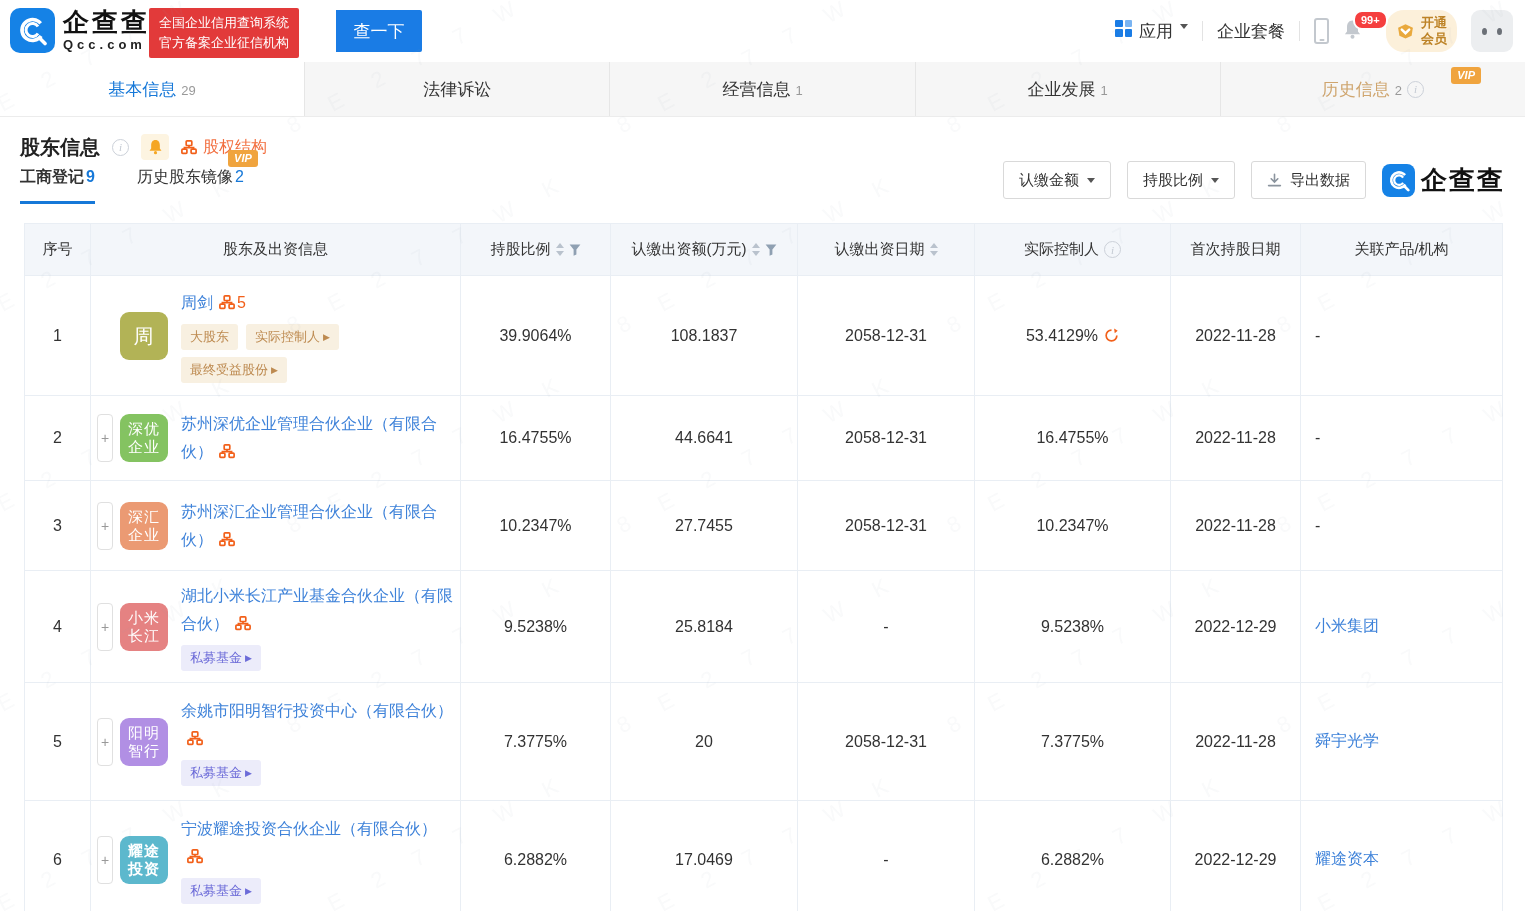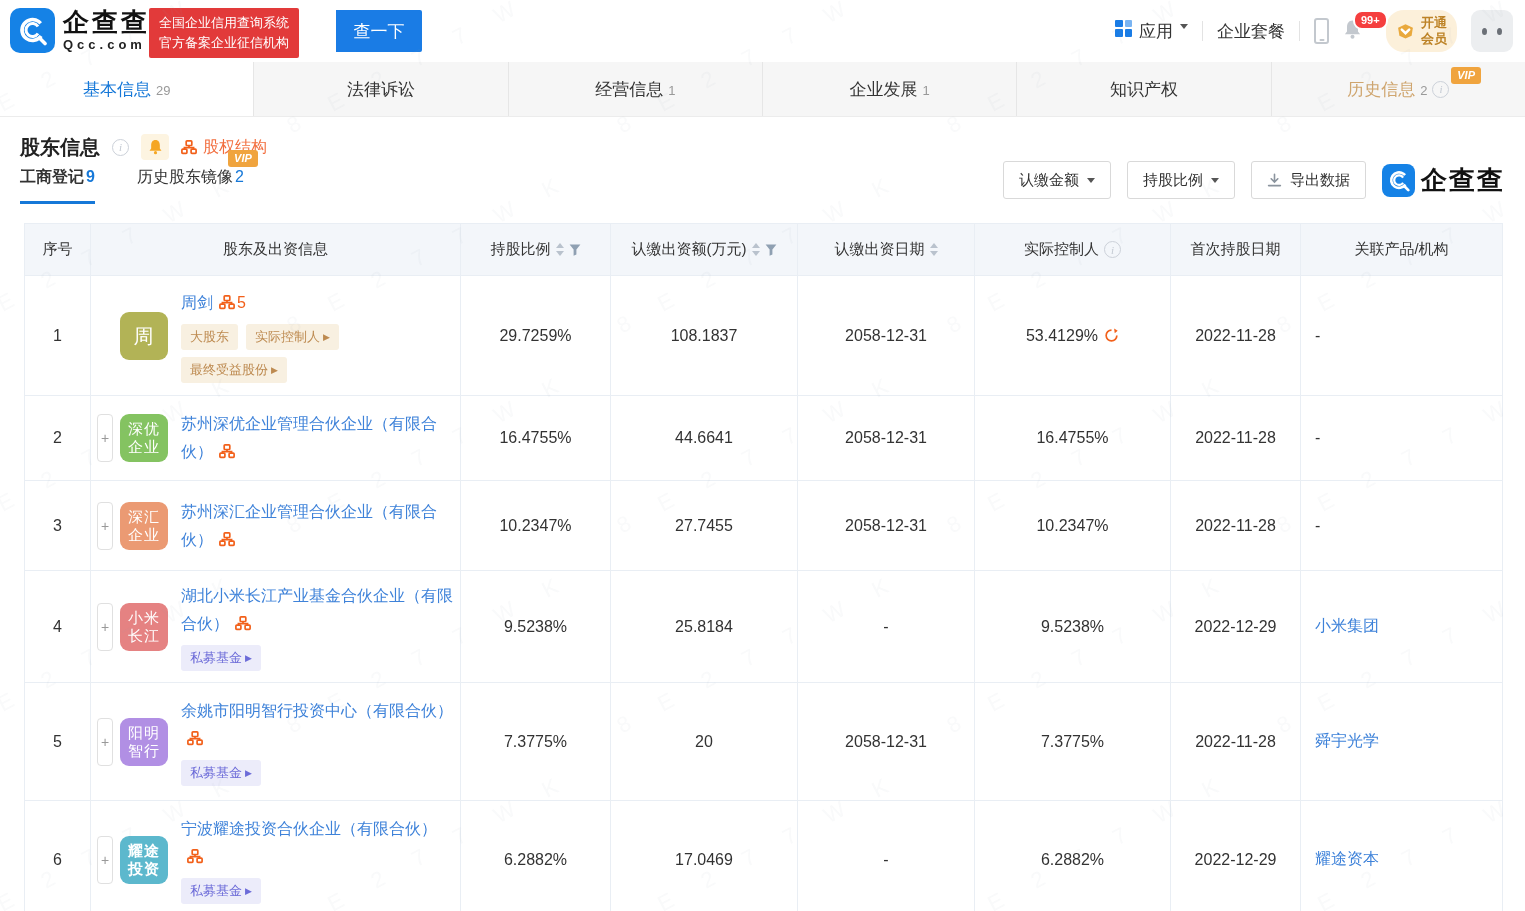--- a/index.html
+++ b/index.html
@@ -262,23 +262,20 @@
     <span class="lbl">法律诉讼</span>
   </div>
   <div class="nav-tab">
     <span class="lbl">经营信息</span>
     <span class="cnt">1</span>
   </div>
   <div class="nav-tab">
     <span class="lbl">企业发展</span>
     <span class="cnt">1</span>
   </div>
-  <div class="nav-tab">
-    <span class="lbl">知识产权</span>
-  </div>
   <div class="nav-tab hist">
     <span class="vip-badge">VIP</span>
     <span class="lbl">历史信息</span>
     <span class="cnt">2</span>
     <span class="info-i"></span>
   </div>
 </div>
 
 <div class="section-head">
   <span class="section-title">股东信息</span>
@@ -413,21 +410,21 @@
             </div>
             <div class="tag-line">
               <span class="tag beige">
                   <span>最终受益股份</span>
                   <span class="arr">▶</span>
                 </span>
             </div>
           </div>
         </div>
       </td>
-      <td>29.7259%</td>
+      <td>39.9064%</td>
       <td>108.1837</td>
       <td>2058-12-31</td>
       <td><span class="benefit-wrap">
         <span>53.4129%</span>
         <svg width="15" height="15" viewBox="0 0 16 16">
               <use href="#cycle-glyph"></use>
             </svg>
           </span></td>
       <td>2022-11-28</td>
       <td class="cell-rel">-</td>

